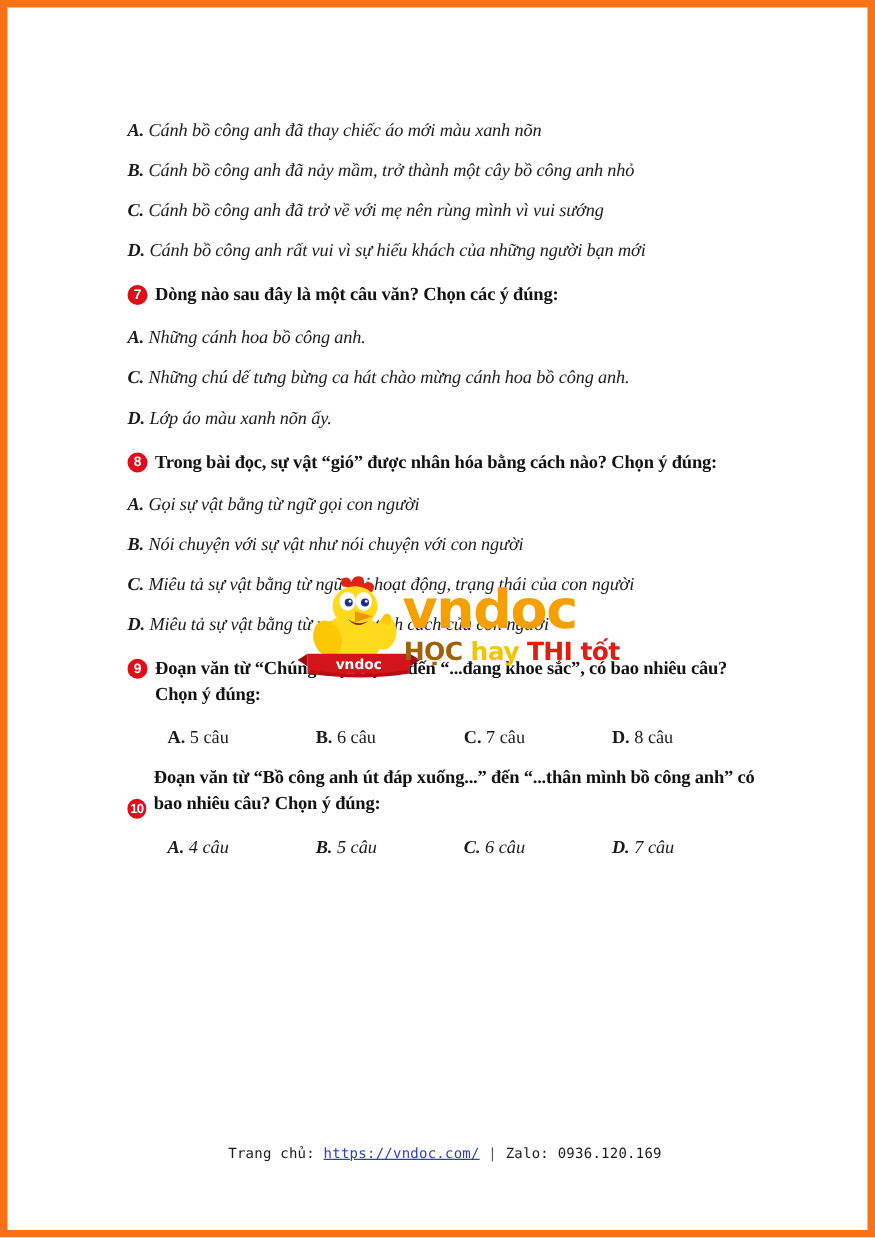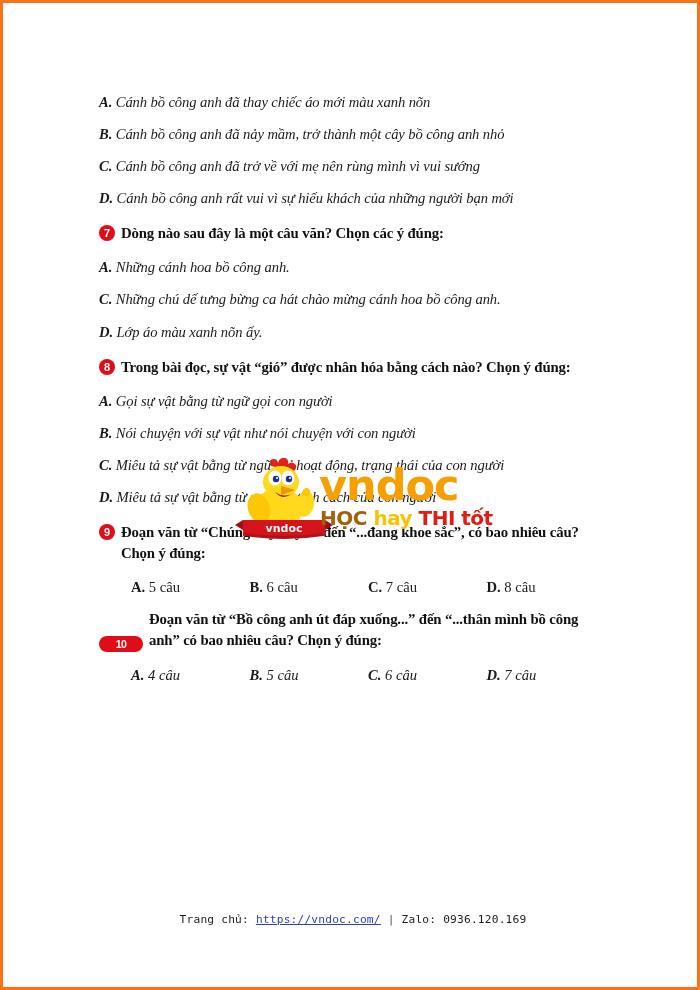--- a/index.html
+++ b/index.html
@@ -13,21 +13,21 @@
     font-family: "Liberation Serif", "DejaVu Serif", serif;
     position: relative;
     overflow: hidden;
   }
   .page {
     position: absolute;
     left: 0; top: 0;
     width: 700px;
     height: 990px;
     box-sizing: border-box;
-    border: 3px solid #f97316;
+    border: 6px solid #f97316;
     background: #ffffff;
   }
   .content {
     position: absolute;
     left: 96px;
     top: 92px;
     width: 506px;
   }
 
   
@@ -77,21 +77,21 @@
     text-align: center;
     border-radius: 50%;
     width: 16px;
     height: 16px;
     line-height: 16px;
     font-size: 11px;
     margin-top: 2px;
     letter-spacing: 0;
   }
   .badge.wide {
-    width: 44px;
+    width: 15px;
     border-radius: 9px;
     font-size: 10.5px;
     letter-spacing: -0.5px;
     margin-top: 27px;
   }
 
   
   .optrow {
     display: flex;
     margin: 0 0 14px 0;

